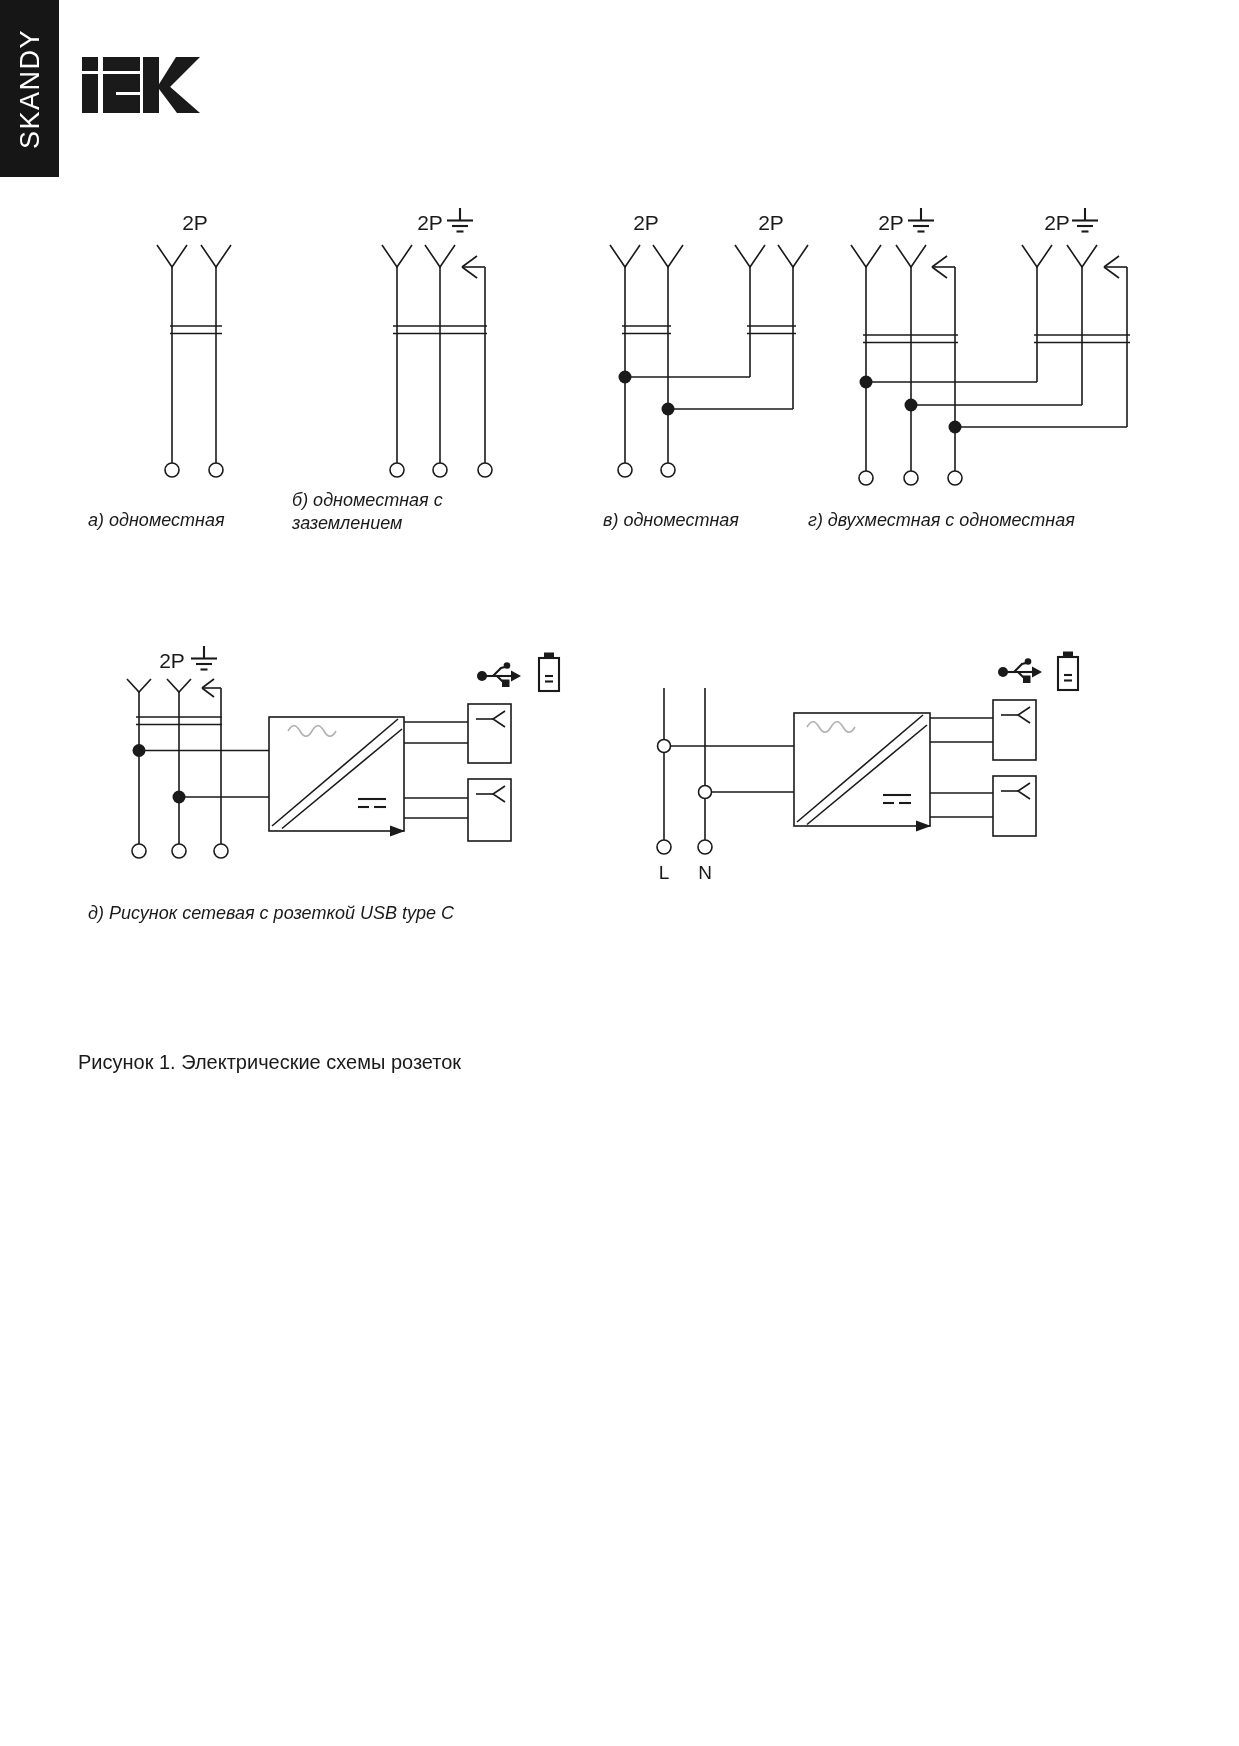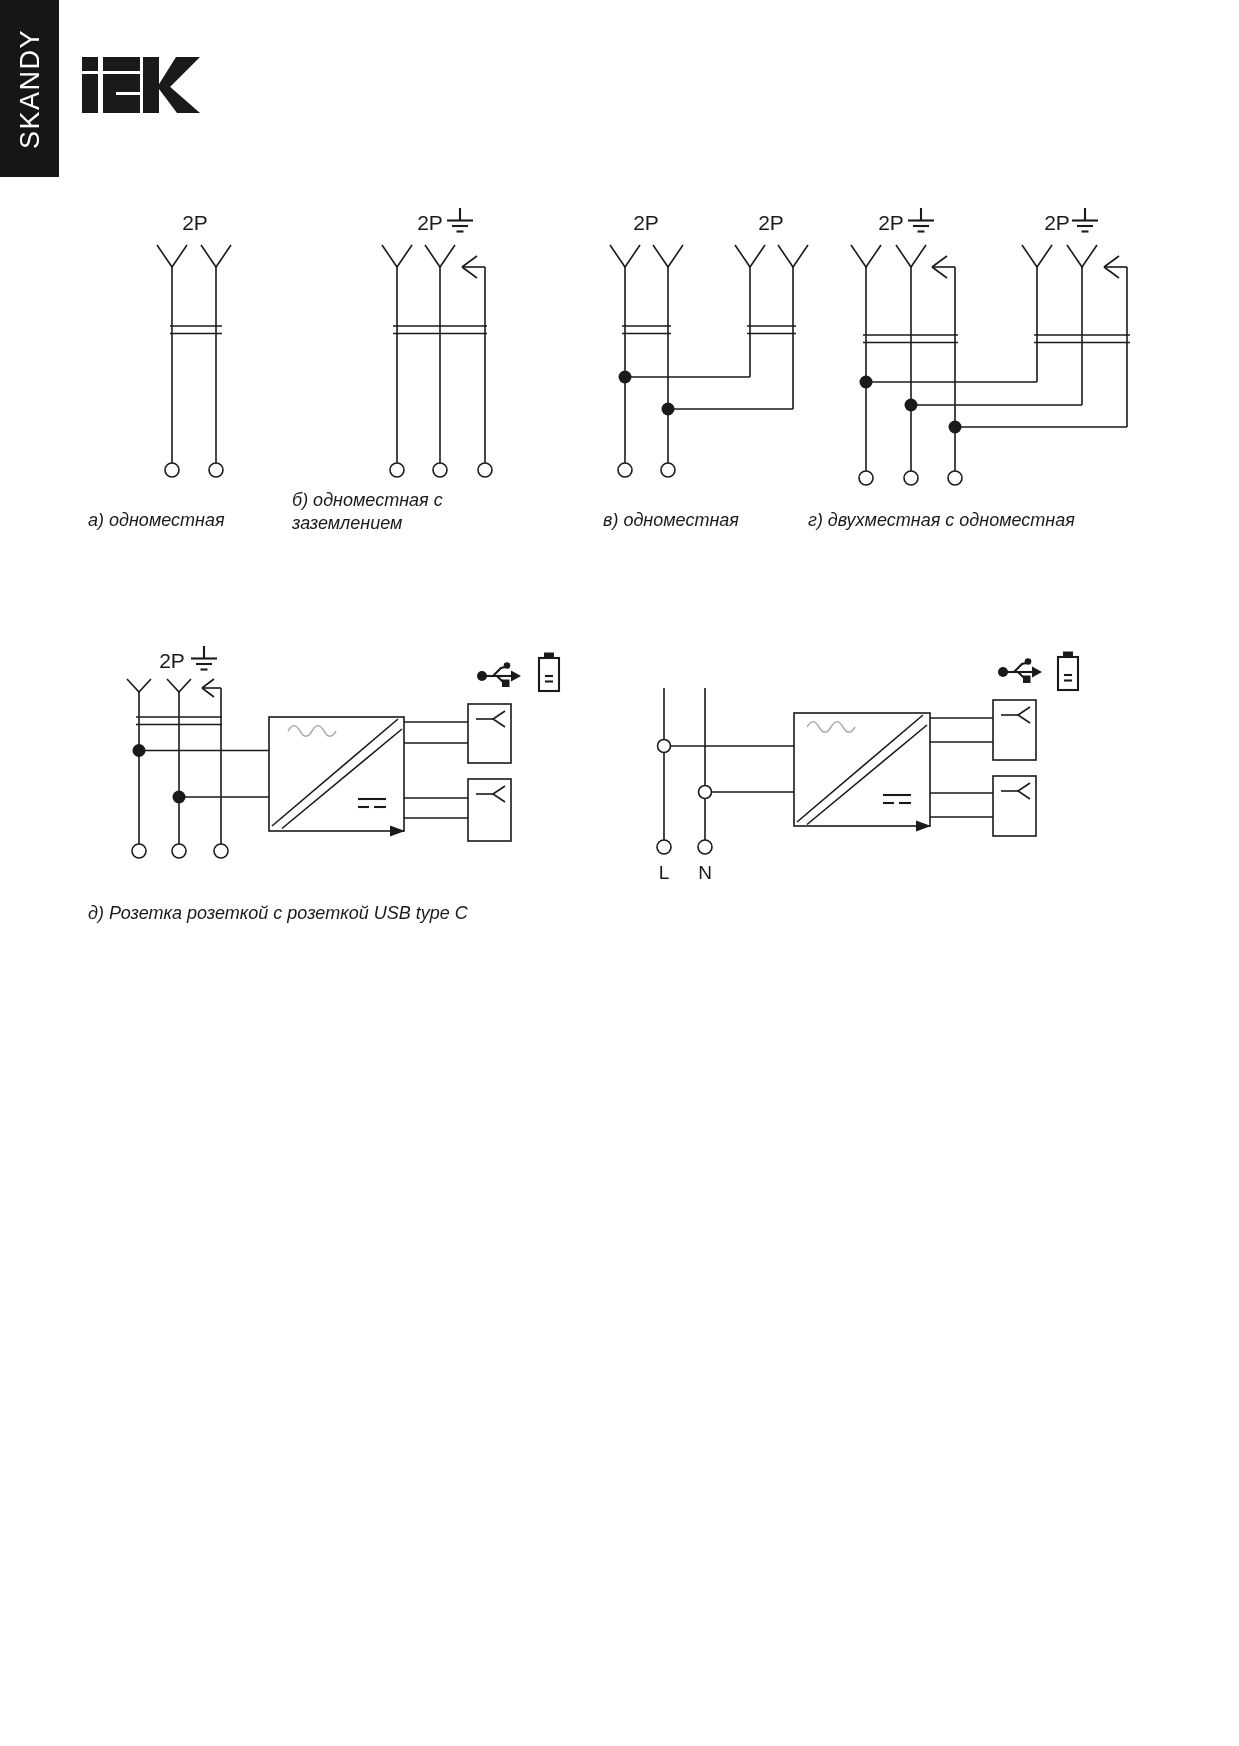--- a/index.html
+++ b/index.html
@@ -304,16 +304,17 @@
       <rect class="fill" x="1063" y="651.5" width="10" height="5.5"></rect>
       <line class="ln w2" x1="1064" y1="675" x2="1072" y2="675"></line>
       <line class="ln w2" x1="1064" y1="680.5" x2="1072" y2="680.5"></line>
     </g>
   </svg>
 
   <div class="caption" style="left:88px;top:509px">а) одноместная</div>
   <div class="caption" style="left:292px;top:489px;width:180px">б) одноместная с заземлением</div>
   <div class="caption" style="left:603px;top:509px">в) одноместная</div>
   <div class="caption" style="left:808px;top:509px;white-space:nowrap">г) двухместная с одноместная</div>
-  <div class="caption" style="left:88px;top:902px;white-space:nowrap">д) Розетка розеткой с розеткой USB type C</div>
-
+  <div class="caption" style="left:88px;top:902px;white-space:nowrap">д) Рисунок сетевая с розеткой USB type C</div>
+
+  <div class="fig-caption" style="left:78px;top:1051px">Рисунок 1. Электрические схемы розеток</div>
 
 </div>
 
 </body></html>

